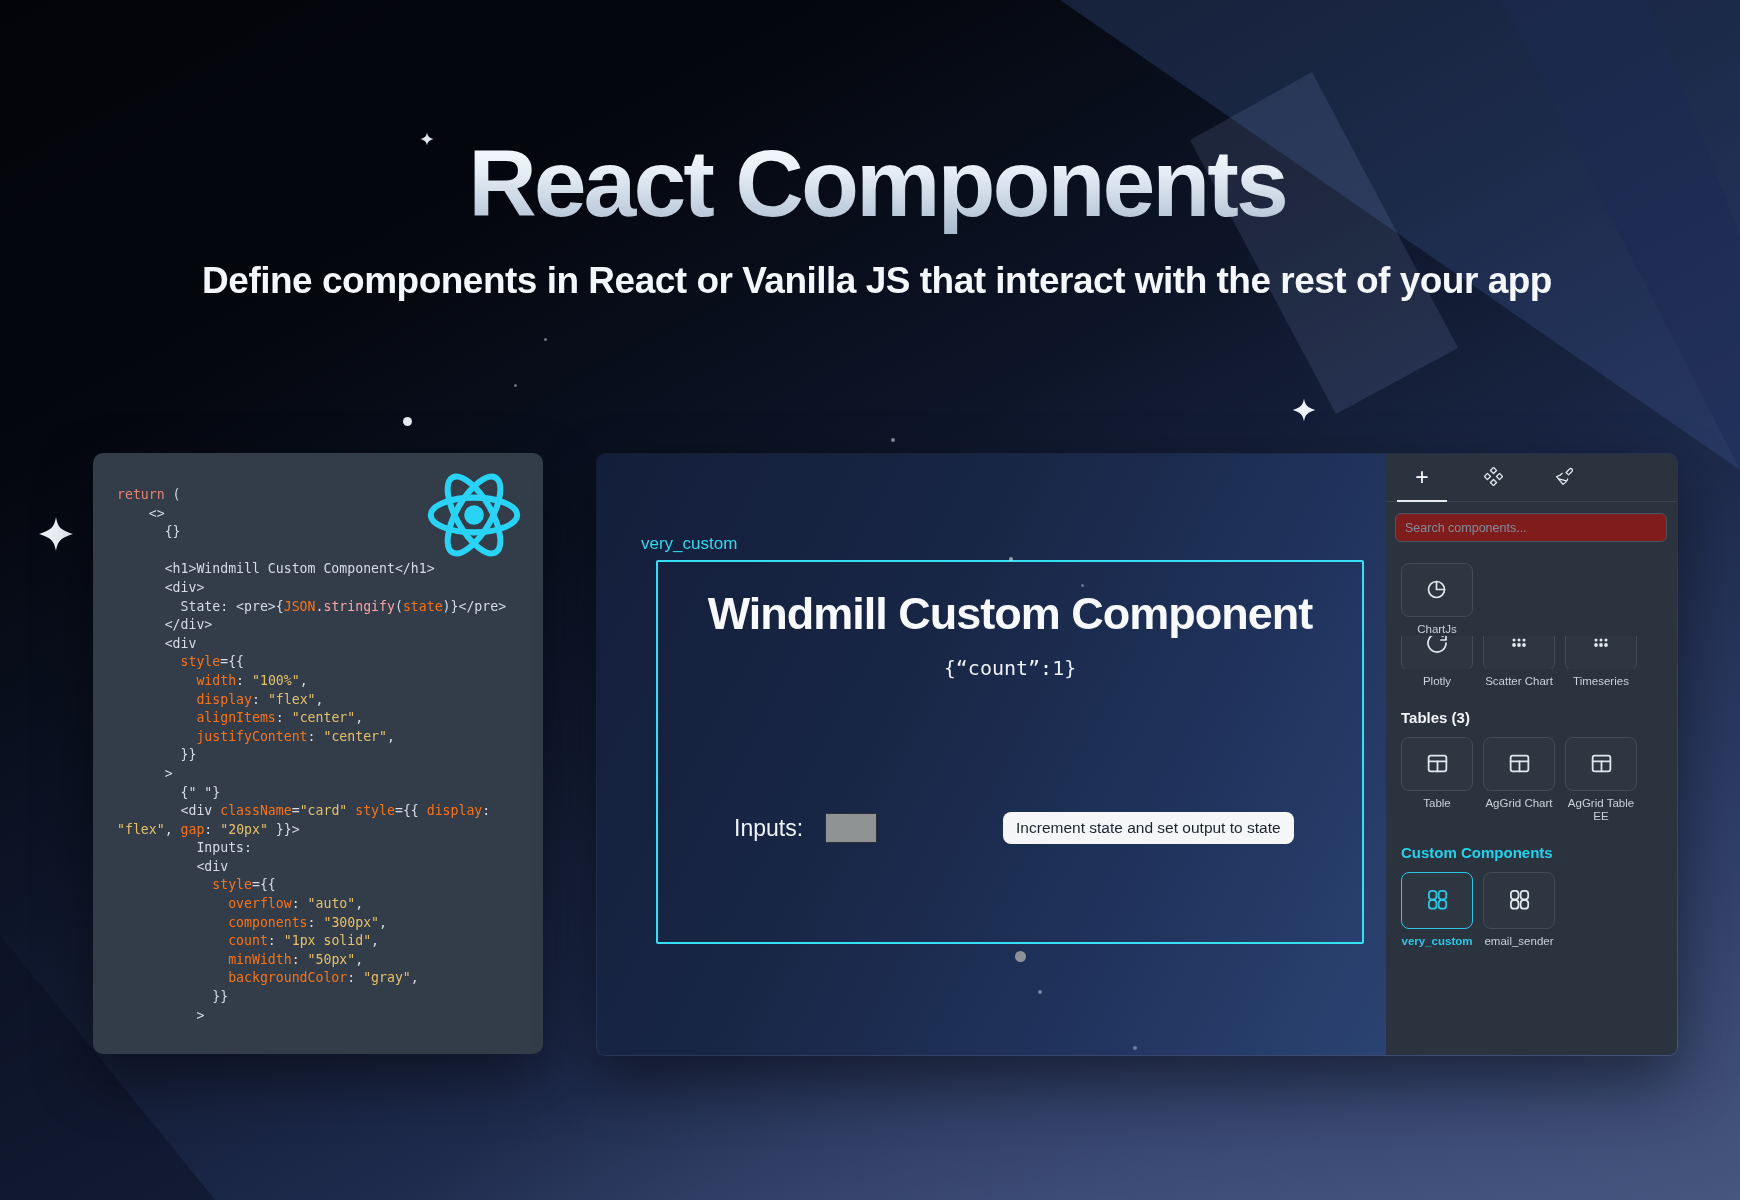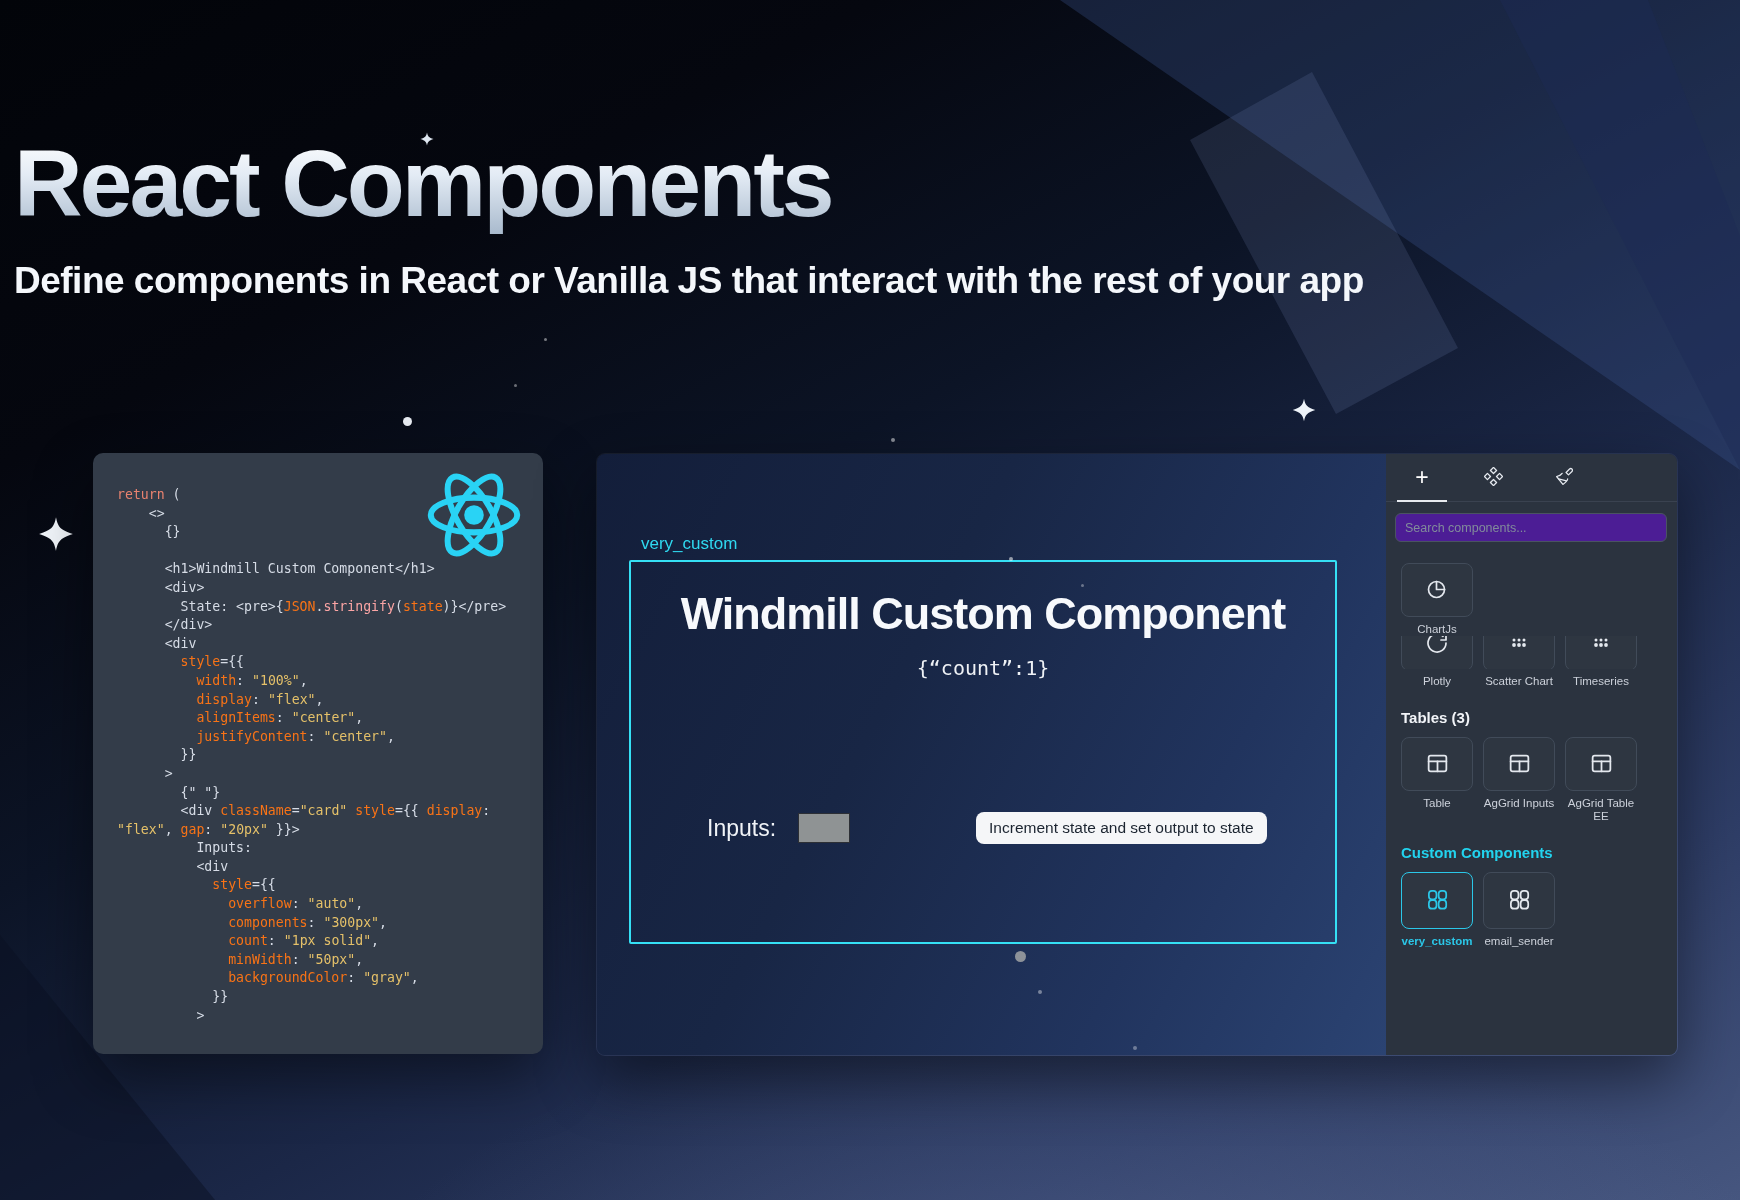--- a/index.html
+++ b/index.html
@@ -10,21 +10,21 @@
       radial-gradient(1300px 700px at 62% 118%, rgba(96,112,156,.55), rgba(96,112,156,0) 60%),
       linear-gradient(152deg,#020409 0%,#05070f 22%,#0c1426 42%,#1b2747 62%,#2e3d66 82%,#46567f 100%);
   }
 
   
   #bg-shapes{position:absolute;inset:0;z-index:0;}
   .sparkle{position:absolute;z-index:1;}
   .dot{position:absolute;border-radius:50%;z-index:1;}
 
   
-  .hero{position:absolute;left:14px;right:0;top:134px;text-align:left;z-index:2;}
+  .hero{position:absolute;left:14px;right:0;top:134px;text-align:center;z-index:2;}
   .hero h1{
     margin:0;font-size:95px;font-weight:700;letter-spacing:-3px;line-height:1.05;
     background:linear-gradient(180deg,#ffffff 0%,#e4ecf5 40%,#a9bacd 100%);
     -webkit-background-clip:text;background-clip:text;color:transparent;-webkit-text-fill-color:transparent;
   }
   .hero p{margin:26px 0 0 0;font-size:37px;font-weight:700;color:#f4f7fb;letter-spacing:-.5px;}
 
   
   .code-panel{
     position:absolute;left:93px;top:453px;width:450px;height:601px;z-index:2;
@@ -39,21 +39,21 @@
 
   
   .app-window{
     position:absolute;left:596px;top:453px;width:1080px;height:601px;z-index:2;
     border-radius:9px;display:flex;overflow:hidden;box-shadow:0 24px 60px rgba(0,0,0,.45);
     border:1px solid rgba(255,255,255,.05);
   }
   .canvas{position:relative;flex:1;
     background:linear-gradient(118deg,#131e3a 0%,#182645 38%,#21345e 72%,#2b4372 100%);}
   .comp-label{position:absolute;left:44px;top:80px;font-size:17px;color:#2fd9f0;}
-  .comp-box{position:absolute;left:32px;top:106px;width:704px;height:380px;
+  .comp-box{position:absolute;left:59px;top:106px;width:704px;height:380px;
     border:2px solid #35e0f5;border-radius:2px;}
   .comp-box h2{margin:24px 30px 0;text-align:center;font-size:45px;line-height:55px;
     font-weight:700;color:#f7f9fc;letter-spacing:-1px;}
   .state{margin-top:14px;text-align:center;font-family:"DejaVu Sans Mono",monospace;
     font-size:20px;line-height:27px;color:#eef1f5;}
   .inputs-row{position:absolute;left:76px;top:250px;display:flex;align-items:center;}
   .inputs-label{font-size:23px;color:#f0f3f7;}
   .gray-box{display:inline-block;width:50px;height:28px;background:#8f9394;
     border:1px solid #2c2f35;margin-left:22px;}
   .state-btn{margin-left:126px;height:32px;padding:0 13px;border:none;border-radius:8px;
@@ -61,21 +61,21 @@
     white-space:nowrap;cursor:pointer;}
 
   
   .side-panel{width:291px;background:#2b333f;position:relative;font-size:11.5px;color:#c9ced7;}
   .tabs{height:47px;display:flex;align-items:center;padding-left:16px;gap:31px;
     border-bottom:1px solid #3a4250;position:relative;}
   .tab{position:relative;width:40px;height:47px;display:flex;align-items:center;justify-content:center;
     background:none;border:none;color:#dfe3e9;cursor:pointer;}
   .tab .plus{font-size:23px;font-weight:400;line-height:1;color:#fff;}
   .tab.active::after{content:"";position:absolute;left:-5px;right:-5px;bottom:-1px;height:2px;background:#e8ebf0;}
-  .search{position:absolute;left:9px;top:59px;width:252px;height:27px;background:#4c1d95;
+  .search{position:absolute;left:9px;top:59px;width:252px;height:27px;background:#7f1d1d;
     border:1px solid #4a5361;border-radius:6px;padding:0 9px;color:#aab2bf;font-size:12.5px;outline:none;}
   .search::placeholder{color:#828c9b;}
   .panel-body{position:absolute;left:0;right:0;top:97px;bottom:0;padding-left:15px;}
   .grid3{display:grid;grid-template-columns:repeat(3,72px);column-gap:10px;}
   .cell{text-align:center;}
   .comp-card{height:52px;border:1px solid #414b59;background:#2e3641;border-radius:8px;
     display:flex;align-items:center;justify-content:center;cursor:pointer;}
   .row1 .clip{height:33px;overflow:hidden;}
   .row1 .comp-card{margin-top:-19px;}
   .cell .lbl{margin-top:6px;line-height:13px;color:#ccd1da;}
@@ -300,21 +300,21 @@
         <div class="cell">
           <div class="comp-card">
             <span>
               <svg viewBox="0 0 24 24" width="25" height="25" class="icon-stroke">
                 <rect x="3.5" y="4.5" width="17" height="15" rx="2"></rect>
                   <path d="M3.5 10h17"></path>
                   <path d="M12 10v9.5"></path>
               </svg>
             </span>
           </div>
-          <div class="lbl">AgGrid Inputs</div>
+          <div class="lbl">AgGrid Chart</div>
         </div>
         <div class="cell">
           <div class="comp-card">
             <span>
               <svg viewBox="0 0 24 24" width="25" height="25" class="icon-stroke">
                 <rect x="3.5" y="4.5" width="17" height="15" rx="2"></rect>
                   <path d="M3.5 10h17"></path>
                   <path d="M12 10v9.5"></path>
               </svg>
             </span>

